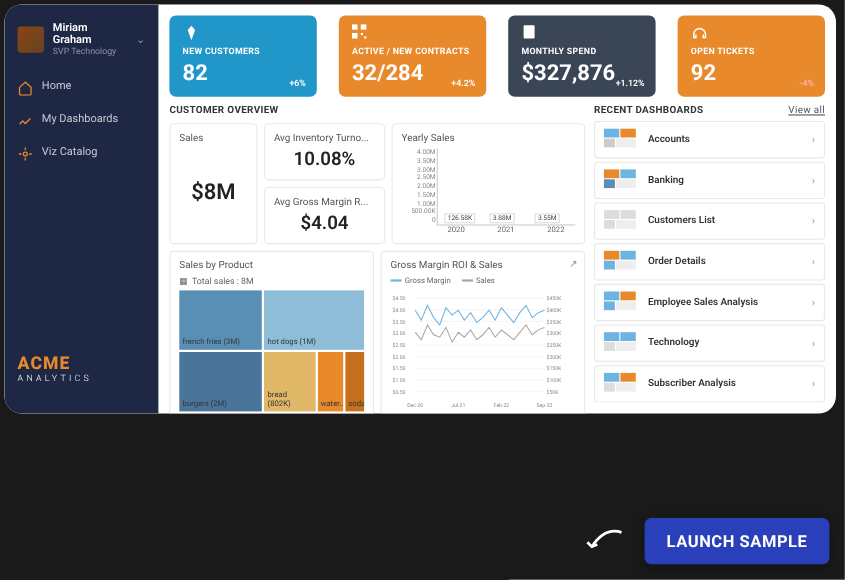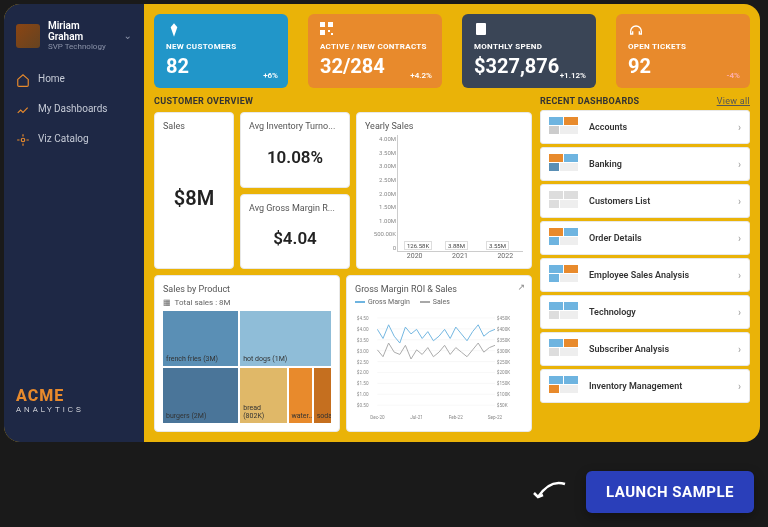--- a/index.html
+++ b/index.html
@@ -1,17 +1,17 @@
 <!DOCTYPE html>
 <html><head>
 <meta charset="utf-8">
 <style>
 *{box-sizing:border-box;margin:0;padding:0;font-family:-apple-system,BlinkMacSystemFont,'Segoe UI',Roboto,sans-serif}
 body{background:#1a1a1a;width:768px;height:527px;overflow:hidden;position:relative}
-.app{width:756px;height:438px;background:#eab308;border-radius:16px;overflow:hidden;display:flex;margin:4px}
+.app{width:756px;height:372px;background:#ffffff;border-radius:16px;overflow:hidden;display:flex;margin:4px}
 .sidebar{width:140px;background:#1e2845;color:#fff;display:flex;flex-direction:column;padding:12px 0}
 .profile{display:flex;align-items:center;padding:4px 12px 14px;gap:8px;position:relative}
 .avatar{width:24px;height:24px;background:linear-gradient(135deg,#8b4513,#654321);border-radius:3px}
 .profile-text{flex:1}
 .profile-name{font-size:10px;font-weight:600}
 .profile-role{font-size:8px;color:#8a92a8}
 .chev{font-size:10px;color:#8a92a8}
 .nav-item{display:flex;align-items:flex-start;gap:8px;padding:8px 12px;font-size:10px;color:#c5cad6;cursor:pointer}
 .nav-icon{width:14px;height:14px;display:flex;align-items:center;justify-content:center}
 .logo{margin-top:auto;padding:16px 12px}

